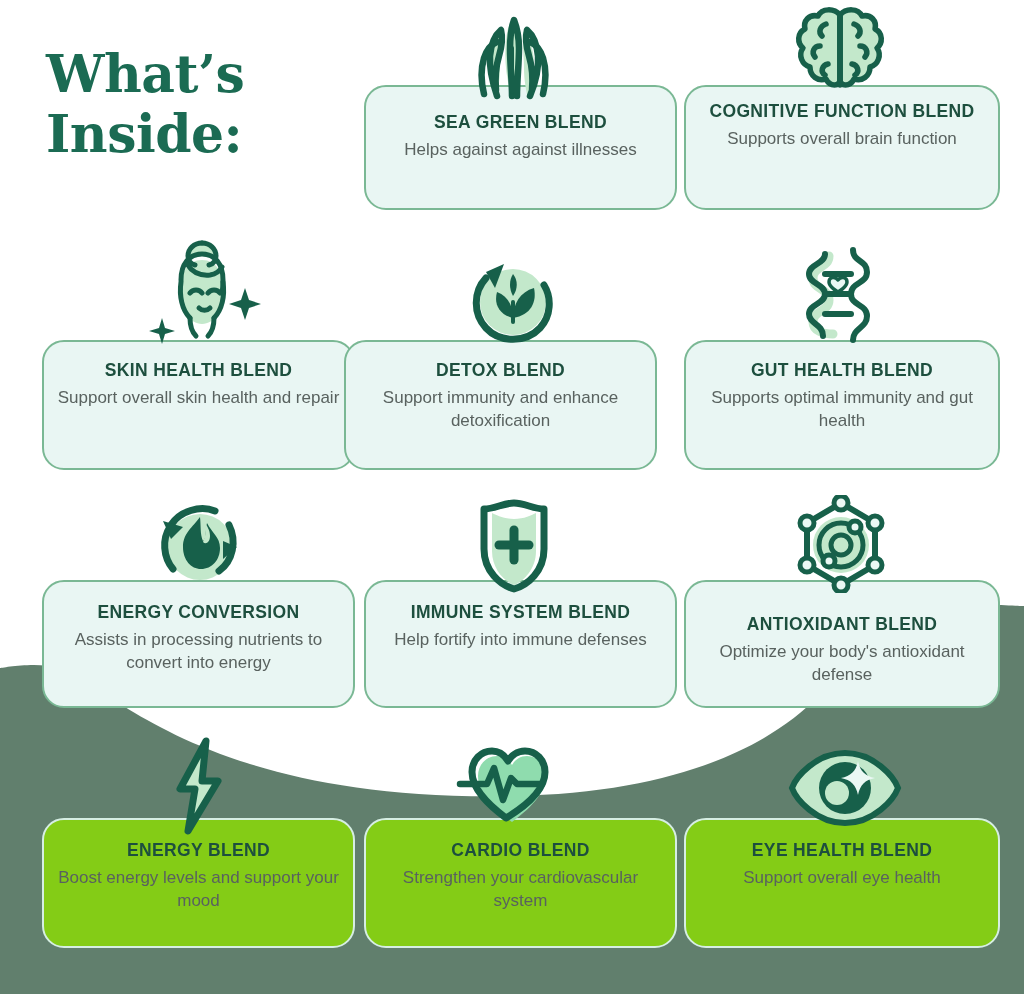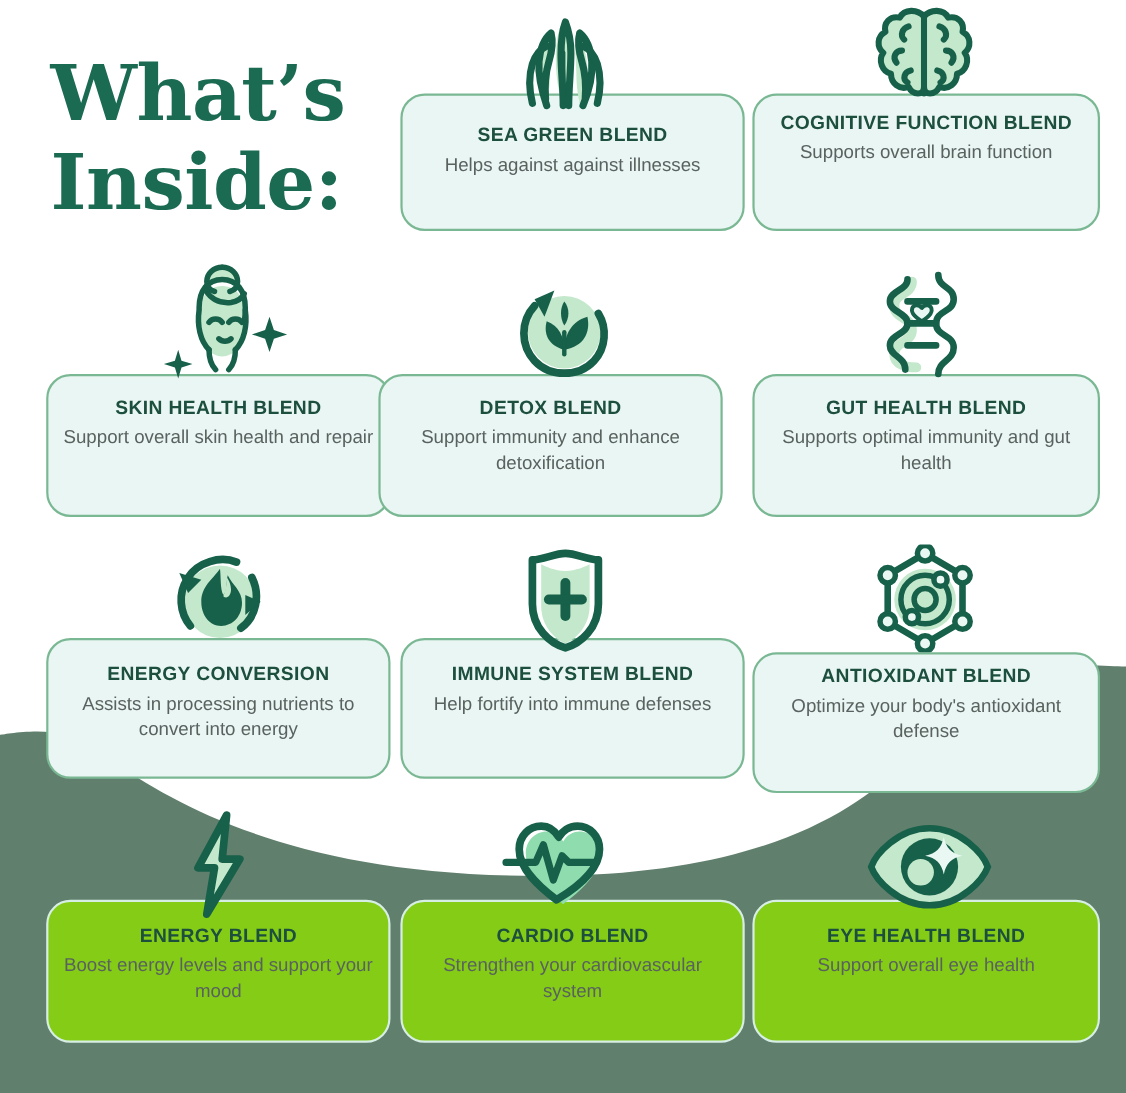--- a/index.html
+++ b/index.html
@@ -36,21 +36,21 @@
 
   
   #headline {
     position: absolute;
     left: 46px;
     top: 44px;
     width: 300px;
     z-index: 6;
     font-family: "DejaVu Serif", "Liberation Serif", serif;
     font-weight: 700;
-    font-size: 70px;
+    font-size: 52px;
     line-height: 1.16;
     color: #1b6b53;
     letter-spacing: -0.5px;
   }
   #headline .hl-line { display: block; white-space: nowrap; }
 
   
   .card {
     position: absolute;
     box-sizing: border-box;
@@ -292,21 +292,21 @@
         <circle cx="82" cy="70" r="7"></circle>
         <circle cx="48" cy="90" r="7"></circle>
         <circle cx="14" cy="70" r="7"></circle>
         <circle cx="14" cy="28" r="7"></circle>
         <circle cx="62" cy="32" r="6"></circle>
         <circle cx="36" cy="66" r="6"></circle>
       </g>
     </svg>
   </div>
 
-  <div class="card" style="left:684px; top:580px; width:316px; height:128px; padding-top:9px;margin-top:13px;">
+  <div class="card" style="left:684px; top:580px; width:316px; height:128px; padding-top:32px;">
     <div class="card-title">ANTIOXIDANT BLEND</div>
     <div class="card-desc">Optimize your body's antioxidant defense</div>
   </div>
 
   <div class="icon-wrap" style="left:168px; top:735px;">
     <svg width="62" height="100" viewBox="0 0 62 100">
       <path d="M34 8 L14 52 L28 52 L22 92 L48 44 L33 44 Z" fill="#c3e8cb"></path>
       <path d="M38 6 L12 54 L27 54 L20 96 L50 46 L34 46 Z" fill="none" stroke="#17604a" stroke-width="7" stroke-linejoin="round" stroke-linecap="round"></path>
     </svg>
   </div>

